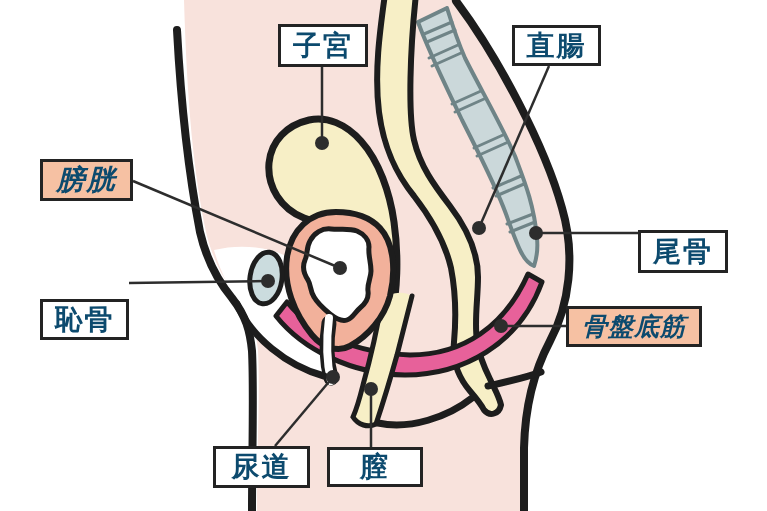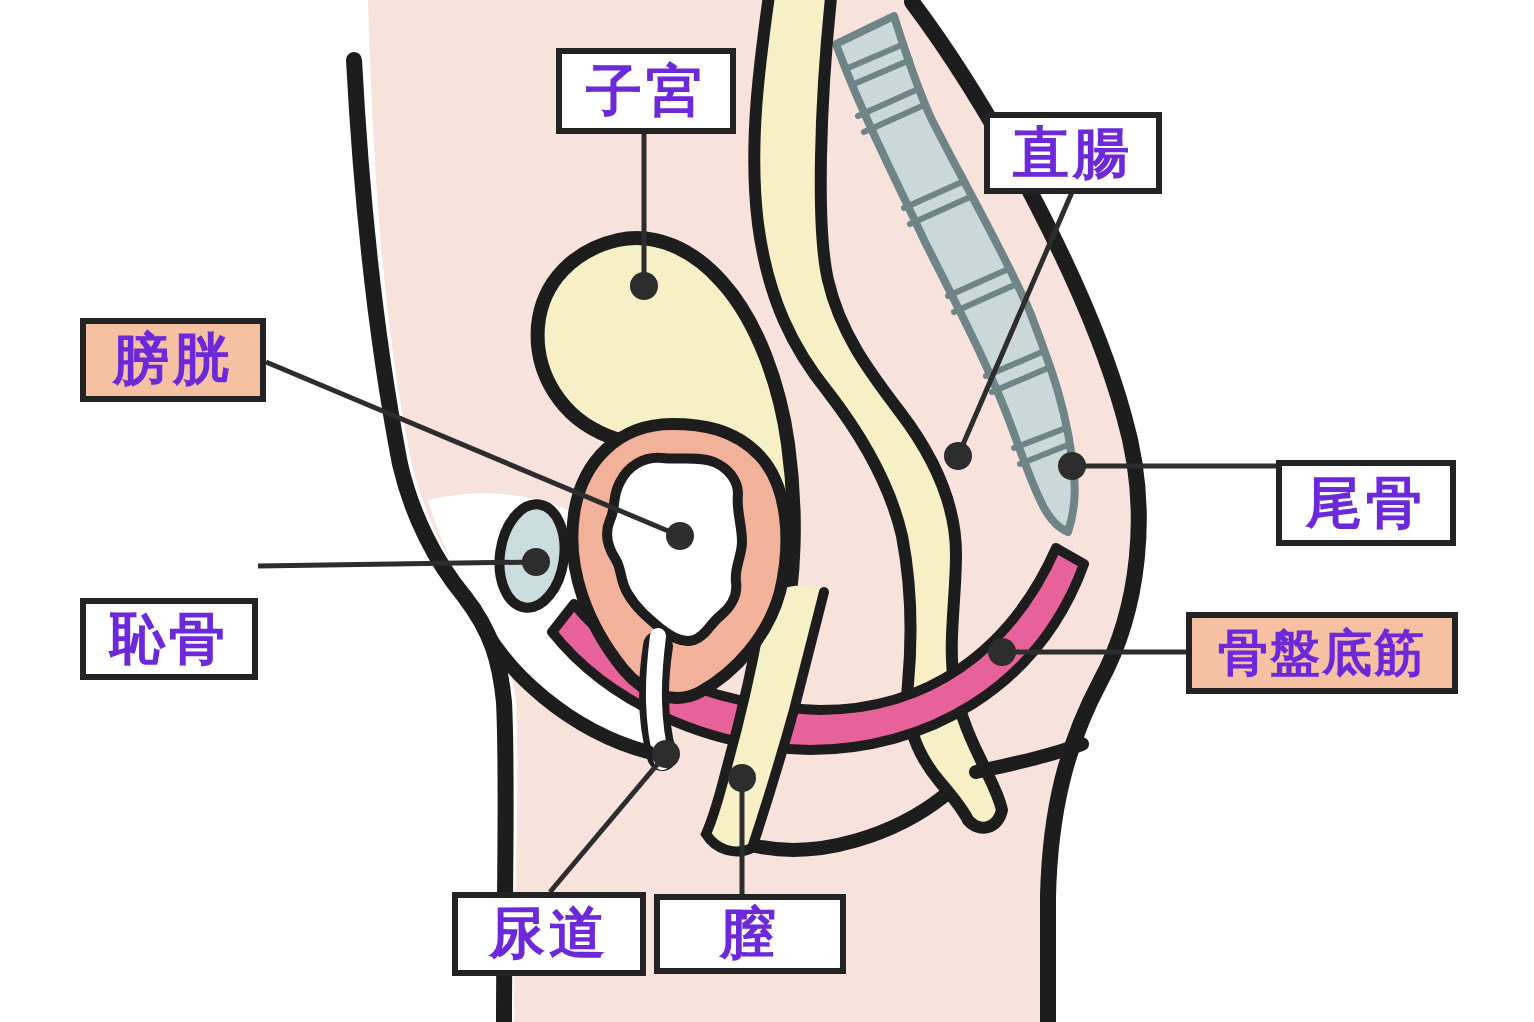--- a/index.html
+++ b/index.html
@@ -9,27 +9,27 @@
     background:#ffffff;
     overflow:hidden;
     font-family:"DejaVu Sans","Liberation Sans",sans-serif;
   }
   .stage svg{position:absolute;left:0;top:0;}
   .label{
     position:absolute;
     display:flex;align-items:center;justify-content:center;
     background:#ffffff;
     border:3px solid #232323;
-    color:#6d28d9;
+    color:#0c4a6e;
     font-size:28px;font-weight:700;letter-spacing:2px;
     box-sizing:border-box;
     line-height:1;
     white-space:nowrap;
   }
-  .label.salmon{background:#F6C1A3;}
+  .label.salmon{background:#F6C1A3;font-style:italic;}
   .label.small{font-size:25px;letter-spacing:1px;}
 </style>
 </head>
 <body>
 
 <div class="stage">
 
   <svg width="767" height="511" viewBox="0 0 767 511">
 
     <path d="M 184,0 C 187,105 194,175 206,232 C 212,258 224,281 238,298
@@ -168,41 +168,41 @@
       <circle cx="501" cy="326" r="7"></circle>
       <circle cx="333" cy="377" r="7"></circle>
       <circle cx="371" cy="389" r="7"></circle>
     </g>
   </svg>
 
   <div class="label" style="left:278px;top:24px;width:90px;height:43px;">
     <span>子宮</span>
   </div>
 
-  <div class="label" style="left:492px;top:25px;width:89px;height:41px;margin-top:31px;">
+  <div class="label" style="left:512px;top:25px;width:89px;height:41px;">
     <span>直腸</span>
   </div>
 
   <div class="label salmon" style="left:40px;top:159px;width:93px;height:42px;">
     <span>膀胱</span>
   </div>
 
   <div class="label" style="left:40px;top:262px;width:89px;height:41px;margin-top:37px;">
     <span>恥骨</span>
   </div>
 
   <div class="label" style="left:638px;top:212px;width:90px;height:43px;margin-top:18px;">
     <span>尾骨</span>
   </div>
 
-  <div class="label salmon small" style="left:593px;top:306px;width:136px;height:41px;">
+  <div class="label salmon small" style="left:566px;top:306px;width:136px;height:41px;">
     <span>骨盤底筋</span>
   </div>
 
-  <div class="label" style="left:226px;top:446px;width:97px;height:42px;">
+  <div class="label" style="left:213px;top:446px;width:97px;height:42px;">
     <span>尿道</span>
   </div>
 
   <div class="label" style="left:327px;top:447px;width:96px;height:40px;">
     <span>膣</span>
   </div>
 
 </div>
 
 </body></html>

